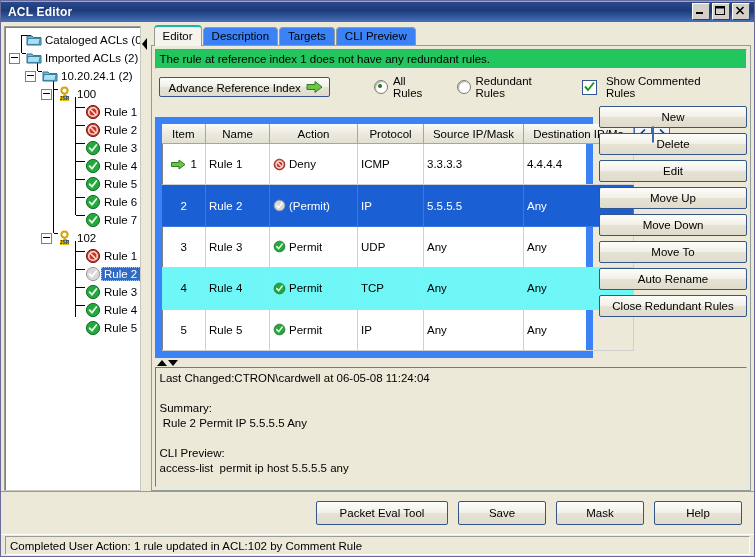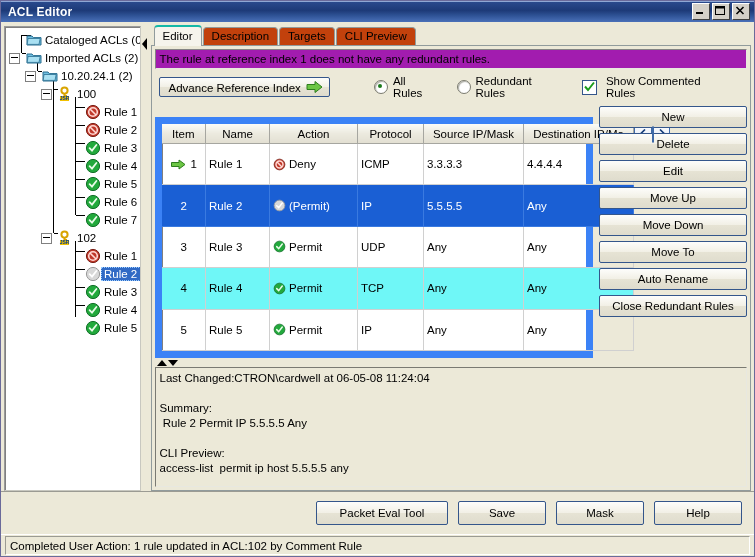--- a/index.html
+++ b/index.html
@@ -123,21 +123,21 @@
   #tabs {
     display: flex; align-items: flex-end;
     height: 19px; flex: 0 0 auto;
     padding-left: 3px;
     position: relative; z-index: 3;
   }
   .tab {
     height: 17px; line-height: 17px;
     padding: 0 8px;
     font-size: 11.5px;
-    background: #c2410c;
+    background: #3b82f6;
     border: 1px solid #919b9c;
     border-bottom: none;
     border-radius: 4px 4px 0 0;
     margin-right: 1px;
     cursor: default;
     color:#000;
   }
   .tab.active {
     background: #f6f4ec;
     height: 19px; line-height: 18px;
@@ -150,21 +150,21 @@
   #tabcontent {
     flex: 1 1 auto;
     border: 1px solid #919b9c;
     background: #ece9d8;
     box-sizing: border-box;
     display: flex; flex-direction: column;
     min-height: 0;
     padding: 3px;
   }
   #msgbar {
-    background: #a21caf;
+    background: #22c55e;
     border: 1px solid #7f9db9;
     border-color:#848484 #e8e8e0 #e8e8e0 #848484;
     padding: 3px 4px;
     font-size: 11.5px;
     flex: 0 0 auto;
     margin-bottom: 4px;
   }
   #toolrow {
     display: flex; align-items: center;
     flex: 0 0 auto;

